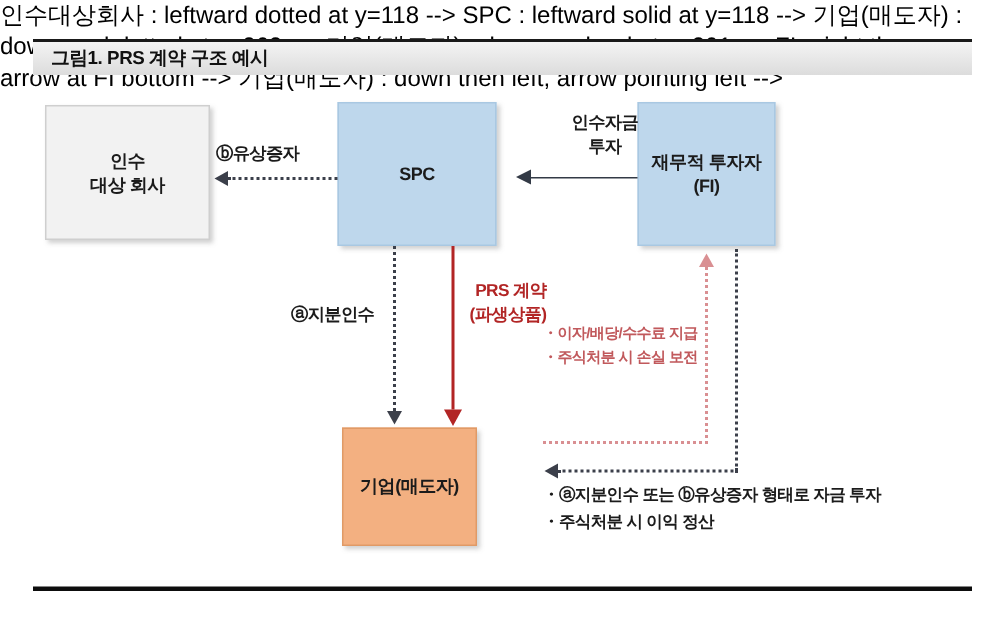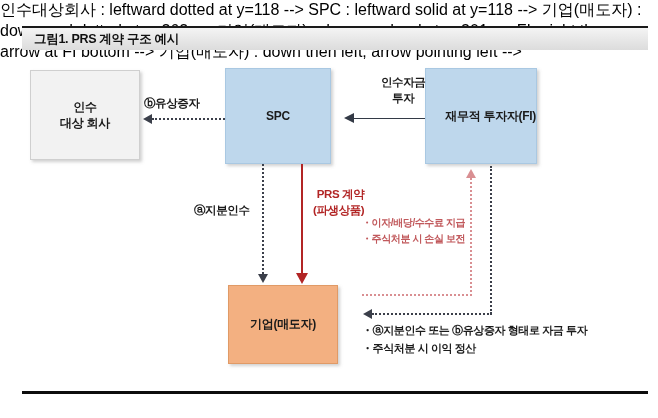--- a/index.html
+++ b/index.html
@@ -74,22 +74,22 @@
     background: #bed7ec;
     border: 1px solid #a9c8e2;
   }
   .node.orange {
     background: #f3b081;
     border: 1px solid #e09a66;
   }
 
   #node-target   { left: 30px;  top: 70px;  width: 110px; height: 90px; }
   #node-spc      { left: 225px; top: 68px;  width: 106px; height: 96px; }
-  #node-fi       { left: 425px; top: 68px;  width: 112px; height: 96px; justify-content: flex-end; }
-  #node-seller   { left: 228px; top: 285px; width: 110px; height: 79px; }
+  #node-fi       { left: 425px; top: 68px;  width: 92px; height: 96px; }
+  #node-seller   { left: 228px; top: 285px; width: 90px; height: 79px; }
 
   
   .conn { position: absolute; }
 
   
   .dotted-h-dark {
     border-top: 2px dotted #3b3f4a;
     height: 0;
   }
   .dotted-v-dark {

